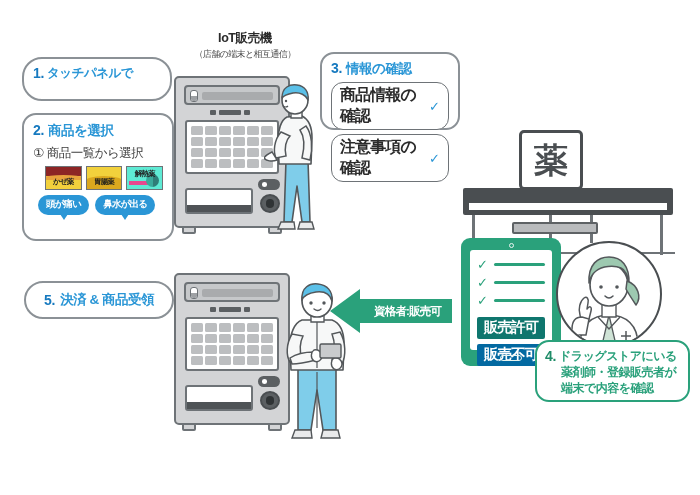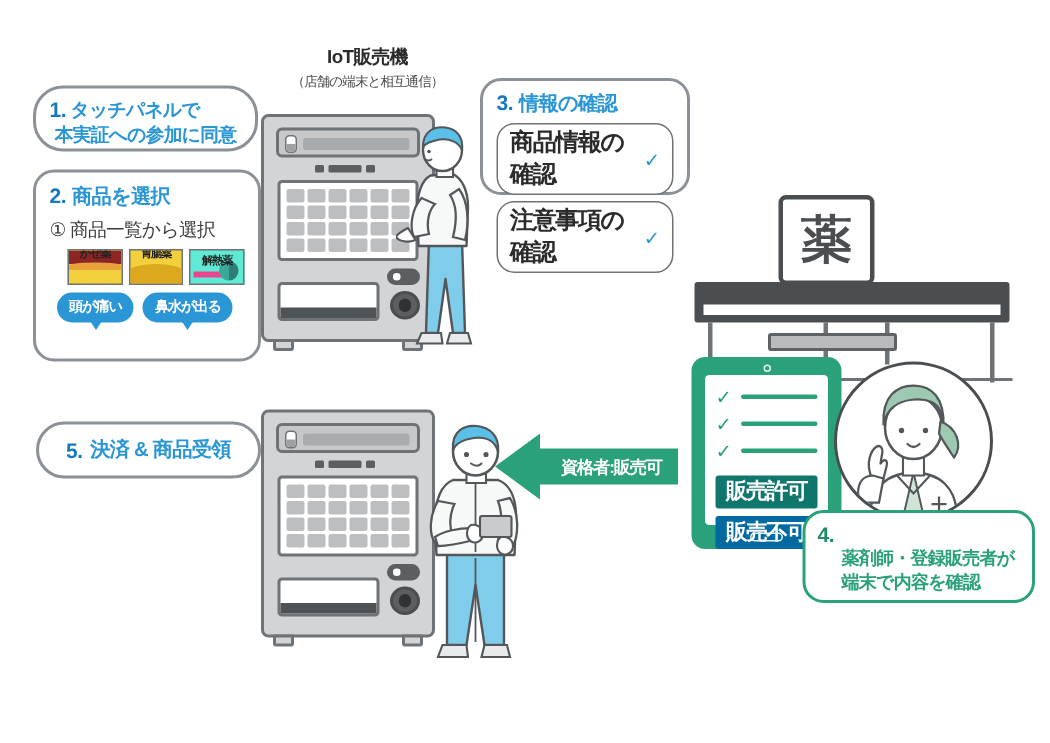--- a/index.html
+++ b/index.html
@@ -154,21 +154,21 @@
     width: 38px; height: 24px;
     border: 1.4px solid #6e7377;
     position: relative;
     overflow: hidden;
     display: flex; align-items: flex-end; justify-content: center;
   }
   .med span {
     position: relative; z-index: 3;
     font-size: 7.5px; font-weight: bold; color: #222;
     letter-spacing: -0.8px;
-    padding-bottom: 15px;
+    padding-bottom: 2px;
   }
   .med.m1 { background: #f2d13c; }
   .med.m1::before {
     content: ""; position: absolute; top: 0; left: 0; right: 0; height: 42%;
     background: #8d2525;
   }
   .med.m1::after {
     content: ""; position: absolute; top: 36%; left: -4%; right: -4%; height: 22%;
     background: #e8a33d; border-radius: 50% 50% 0 0;
   }
@@ -394,21 +394,20 @@
     </svg>
   </div>
 
   <div class="bubble round" style="left:22px; top:57px; width:150px; height:44px;">
     <div style="display:flex; align-items:flex-start; gap:3px;">
       <span class="step-num">1.</span>
       <span style="display:block;">
         <span class="step-line" style="display:block;">タッチパネルで</span>
       </span>
     </div>
-    <div class="step-line" style="text-align:center; margin-top:0px;">本実証への参加に同意</div>
     <svg class="tail" style="right:-13px; top:14px;" width="14" height="20" viewBox="0 0 14 20">
       <path d="M0 0 L14 9 L0 19 Z" fill="#fff" stroke="#8b9196" stroke-width="2" stroke-linejoin="round"></path>
       <rect x="0" y="1" width="3" height="17" fill="#fff"></rect>
     </svg>
   </div>
 
   <div class="bubble" style="left:22px; top:113px; width:152px; height:128px; padding:7px 9px;">
     <div style="display:flex; align-items:baseline; gap:4px;">
       <span class="step-num">2.</span>
       <span class="step-title" style="font-size:13.5px;">商品を選択</span>
@@ -519,20 +518,21 @@
       <path d="M14 86 C14 78 18 74 24 74 L31 76 L28 92 L16 92 Z" fill="#ffffff" stroke="#53575a" stroke-width="1.5"></path>
     </svg>
   </div>
   <svg class="abs" style="left:588px; top:345px;" width="40" height="16" viewBox="0 0 40 16">
     <path d="M4 14 L20 2 L36 14" fill="none" stroke="#6e7377" stroke-width="2"></path>
   </svg>
 
   <div class="bubble green-bubble" style="left:535px; top:340px; width:155px; height:62px; padding:6px 8px; border-color:#2aa17b;">
     <div style="display:flex; align-items:flex-start; gap:3px;">
       <span class="step-num green-num">4.</span>
+      <span class="step-line green-text" style="font-size:12px;">ドラッグストアにいる</span>
     </div>
     <div class="step-line green-text" style="font-size:12px; padding-left:16px;">薬剤師・登録販売者が</div>
     <div class="step-line green-text" style="font-size:12px; padding-left:16px;">端末で内容を確認</div>
     <svg class="tail" style="left:20px; top:-13px;" width="22" height="14" viewBox="0 0 22 14">
       <path d="M0 14 L11 0 L22 14 Z" fill="#fff" stroke="#2aa17b" stroke-width="2" stroke-linejoin="round"></path>
       <rect x="2" y="11" width="18" height="4" fill="#fff"></rect>
     </svg>
   </div>
 
   <div class="arrow-left" style="left:330px; top:288px; width:122px; height:46px;">

